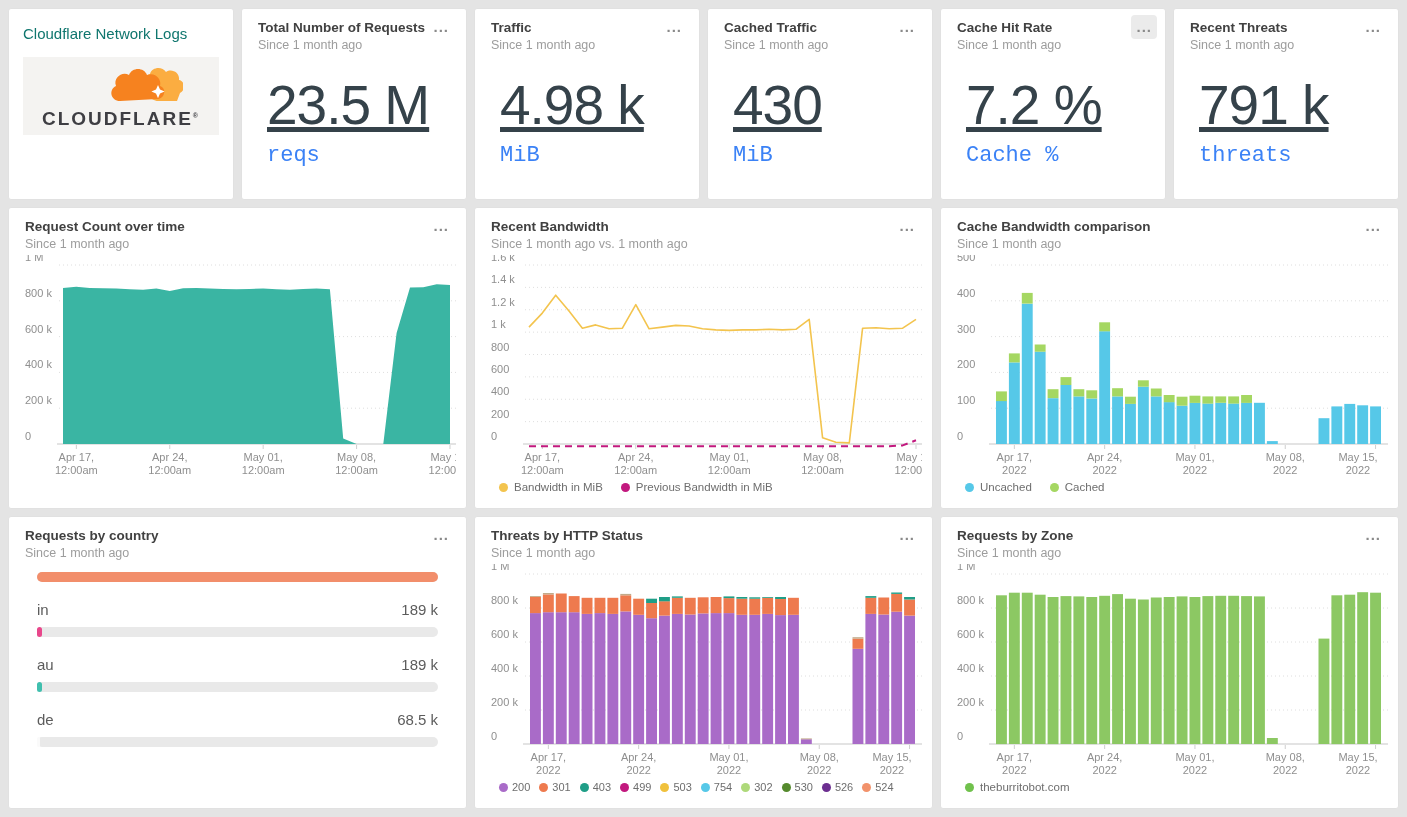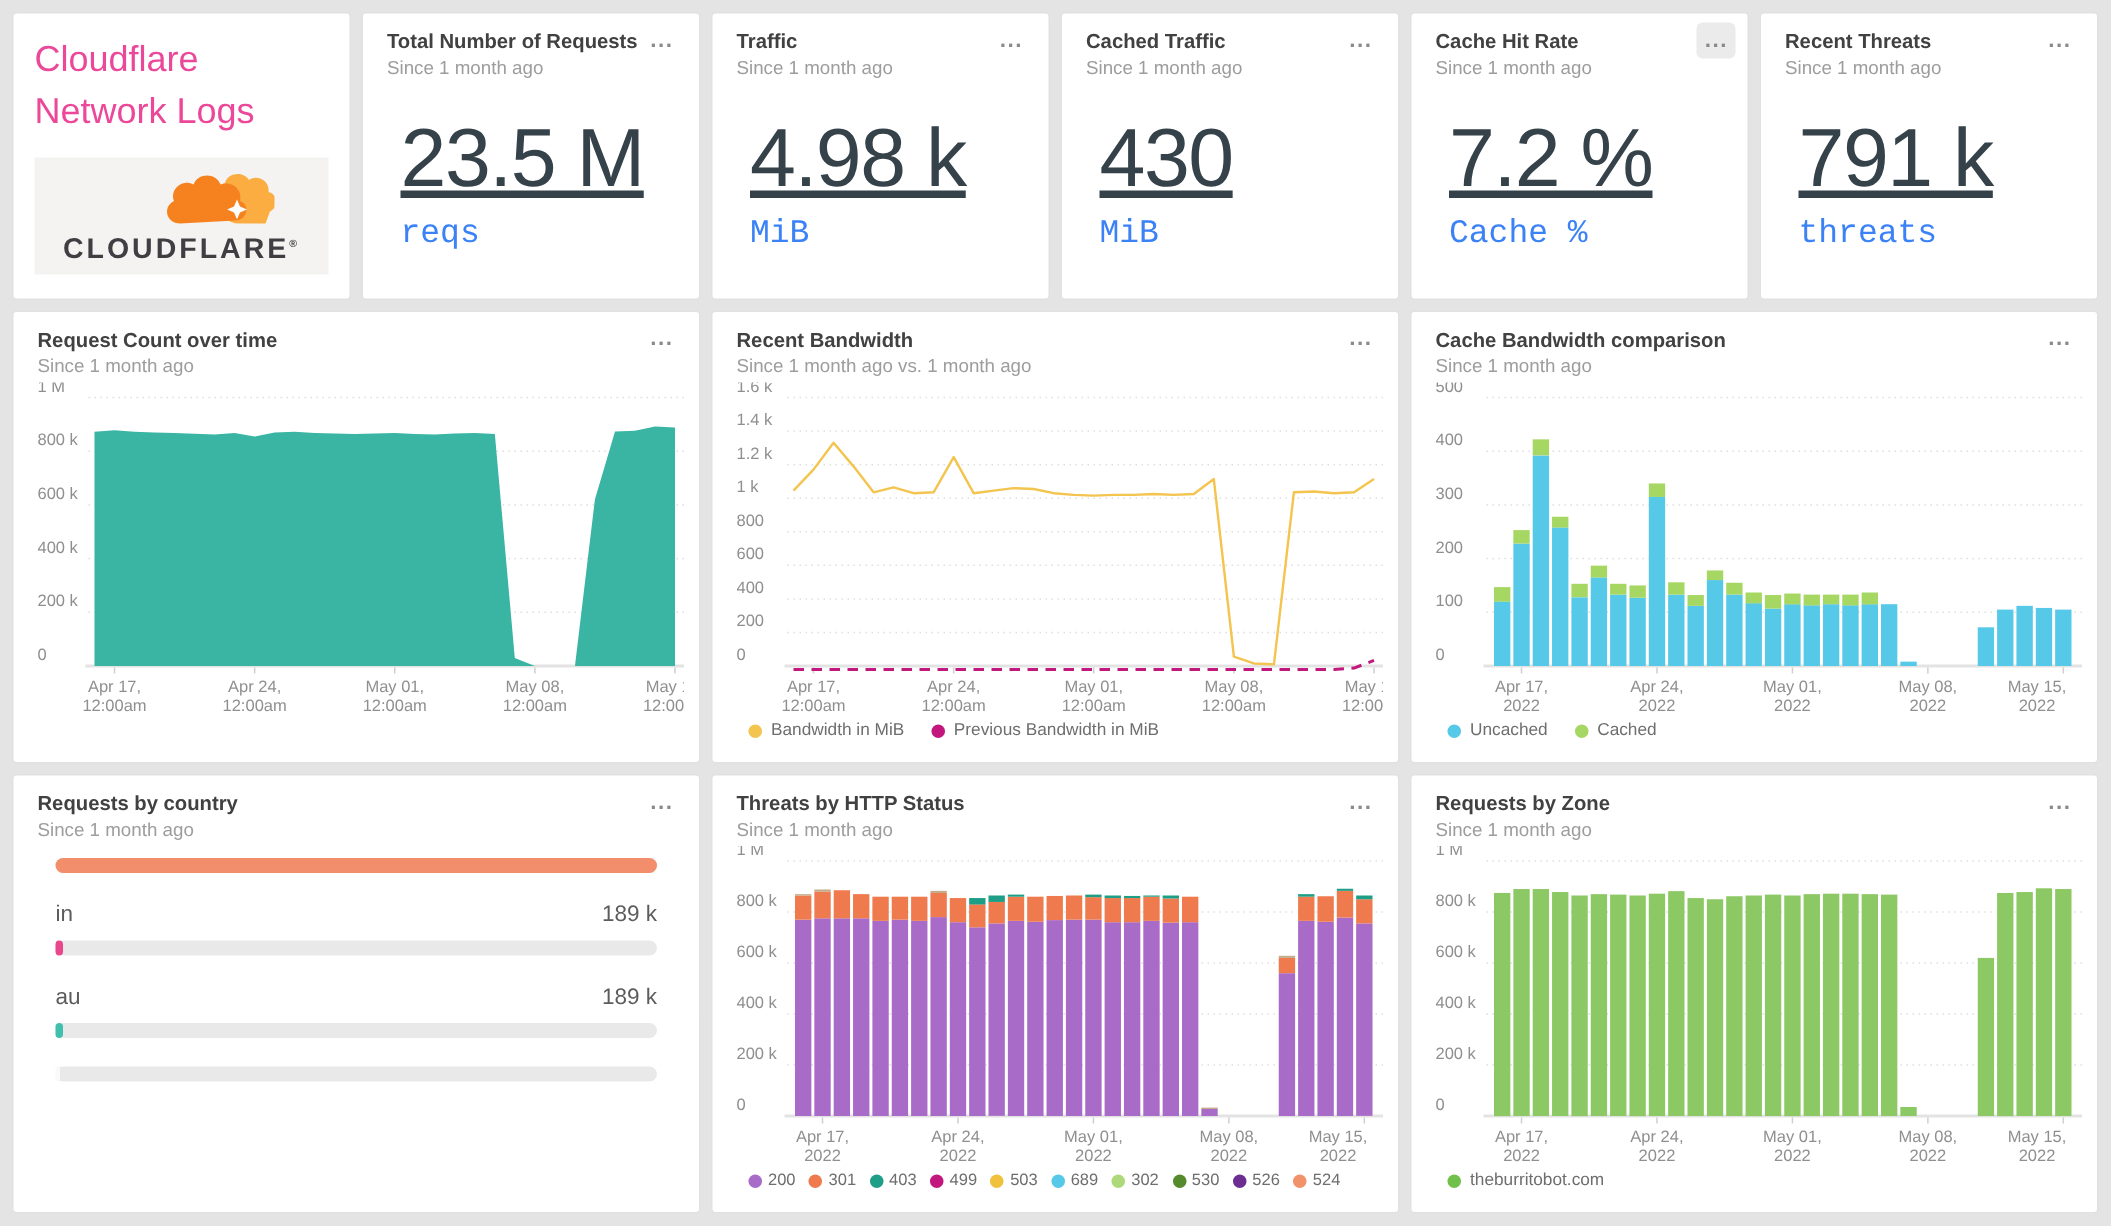--- a/index.html
+++ b/index.html
@@ -28,21 +28,21 @@
     position:absolute; top:6px; right:12px; color:#8a8a8a;
     font-size:15px; font-weight:bold; letter-spacing:1px; line-height:1.2;
     cursor:pointer; padding:3px 5px; border-radius:4px;
   }
   .menu.hov { background:#ebebeb; right:8px; }
   
   .stat-body { flex:1; display:flex; flex-direction:column; justify-content:center; padding:0 10px 10px 25px; }
   .stat-val { font-size:55px; color:#35424a; letter-spacing:-1px; white-space:nowrap;text-decoration:underline; }
   .stat-unit { font-size:22px; color:#3b82f6; margin-top:6px;font-family:Liberation Mono, monospace; }
   
-  .brand-title { font-size:24px; color:#ec4899; line-height:1.45; padding:14px 14px 0 14px; }
+  .brand-title { font-size:15px; color:#0f766e; line-height:1.45; padding:14px 14px 0 14px; }
   .logo-box {
     margin:12px 14px 0 14px; background:#f4f3f1; height:78px; position:relative;
     display:flex; flex-direction:column; align-items:center; justify-content:flex-end; padding-bottom:7px;
   }
   .logo-cloud { position:absolute; top:3px; left:50%; margin-left:-14px; }
   .logo-word { font-weight:bold; font-size:19px; letter-spacing:2px; color:#3e3e43; line-height:1; }
   .logo-word sup { font-size:7px; color:#3e3e43; }
   
   .chart { flex:1; min-height:0; margin:4px 10px 0 16px; position:relative; }
   .chart svg { display:block; font-family:inherit; }
@@ -340,20 +340,24 @@
         <div class="crow">
           <div class="crow-top">
             <span>au</span>
             <span>189 k</span>
           </div>
           <div class="ctrack">
             <div class="cfill" style="width: 1.2%; background: rgb(64, 191, 174);"></div>
           </div>
         </div>
         <div class="crow">
+          <div class="crow-top">
+            <span>de</span>
+            <span>68.5 k</span>
+          </div>
           <div class="ctrack">
             <div class="cfill" style="width: 0.6%; background: rgb(250, 250, 250);"></div>
           </div>
         </div>
       </div>
   </div>
 
   <div class="panel span2">
     <div class="panel-header">
         <div class="ptitle">Threats by HTTP Status</div>
@@ -471,21 +475,21 @@
         <span class="legend-item">
           <span class="ldot" style="background: rgb(194, 24, 126);"></span>
           <span>499</span>
         </span>
         <span class="legend-item">
           <span class="ldot" style="background: rgb(240, 193, 60);"></span>
           <span>503</span>
         </span>
         <span class="legend-item">
           <span class="ldot" style="background: rgb(86, 200, 232);"></span>
-          <span>689</span>
+          <span>754</span>
         </span>
         <span class="legend-item">
           <span class="ldot" style="background: rgb(174, 217, 122);"></span>
           <span>302</span>
         </span>
         <span class="legend-item">
           <span class="ldot" style="background: rgb(85, 138, 45);"></span>
           <span>530</span>
         </span>
         <span class="legend-item">

